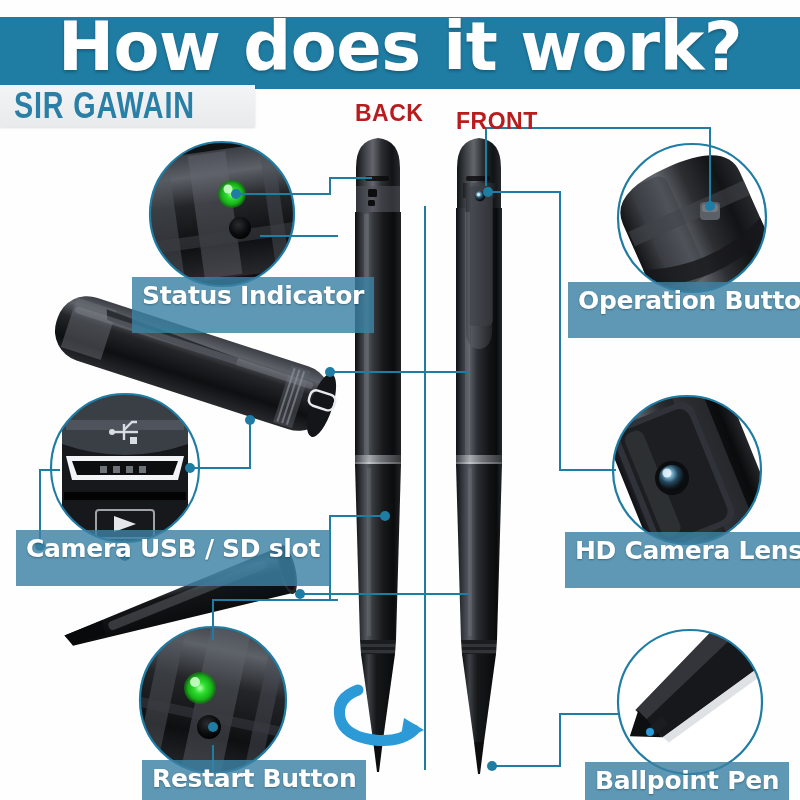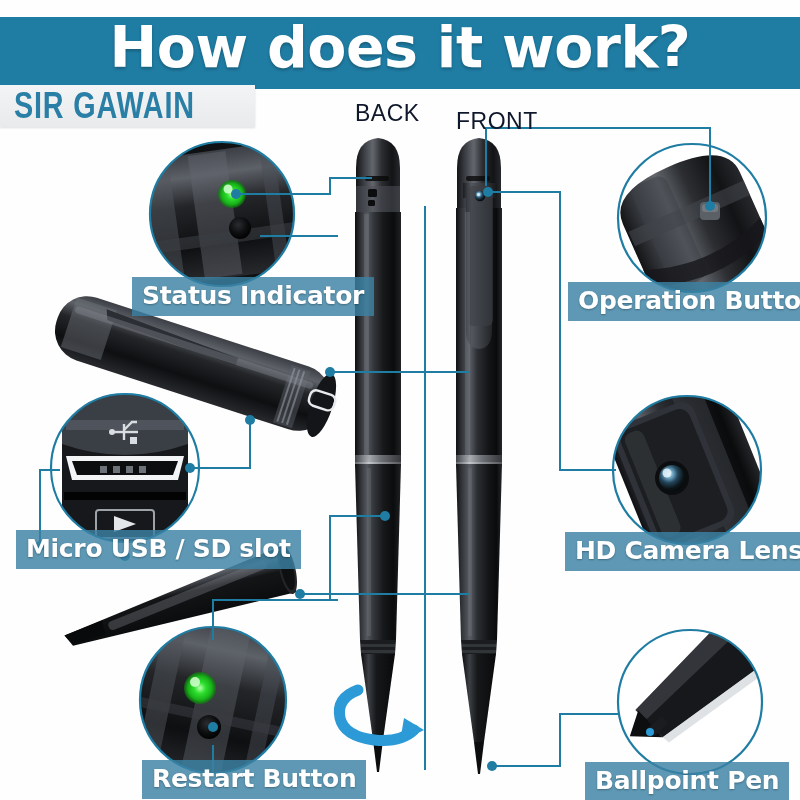--- a/index.html
+++ b/index.html
@@ -12,21 +12,21 @@
   .stage{position:absolute;inset:0;background:#fefefe;}
 
   
   .header-band{
     position:absolute;left:0;top:17px;width:800px;height:72px;
     background:#1f7ca3;
   }
   .header-title{
     position:absolute;left:0;top:17px;width:800px;height:60px;
     display:flex;align-items:center;justify-content:center;
-    color:#ffffff;font-weight:bold;font-size:57px;letter-spacing:-0.5px;
+    color:#ffffff;font-weight:bold;font-size:67px;letter-spacing:-0.5px;
     text-shadow:0 2px 3px rgba(0,0,0,.25);
     font-family:"DejaVu Sans","Liberation Sans",sans-serif;
     white-space:nowrap;
   }
   .brand-plate{
     position:absolute;left:0;top:85px;width:255px;height:42px;
     background:linear-gradient(#f3f4f5,#e9eaec);
     box-shadow:0 1px 2px rgba(0,0,0,.13);
   }
   .brand-text{
@@ -34,31 +34,31 @@
     display:flex;align-items:center;
     color:#2a7fa6;font-size:36px;font-weight:bold;
     letter-spacing:1px;
     transform:scaleX(.80);transform-origin:left center;
     font-family:"Liberation Sans","DejaVu Sans",sans-serif;
     white-space:nowrap;
   }
 
   
   .ori{
-    position:absolute;color:#0f172a;font-weight:normal;font-size:23px;
+    position:absolute;color:#b91c1c;font-weight:bold;font-size:23px;
     letter-spacing:.5px;white-space:nowrap;
     font-family:"Liberation Sans","DejaVu Sans",sans-serif;
   }
 
   
   .chip{
     position:absolute;
     background:rgba(58,129,164,.82);
     color:#ffffff;font-weight:bold;font-size:25px;
-    padding:4px 10px 6px 10px;
+    padding:4px 10px 23px 10px;
     white-space:nowrap;letter-spacing:-.3px;
     text-shadow:0 1px 2px rgba(0,0,0,.3);
     font-family:"DejaVu Sans","Liberation Sans",sans-serif;
     box-sizing:border-box;
   }
 
   
   .layer{position:absolute;left:0;top:0;width:800px;height:800px;}
   .layer.art{z-index:2;}
   .layer.lines{z-index:3;}
@@ -429,18 +429,18 @@
   <div class="header-band"></div>
   <div class="header-title">How does it work?</div>
   <div class="brand-plate"></div>
   <div class="brand-text">SIR GAWAIN</div>
 
   <div class="ori" style="left:355px;top:100px;">BACK</div>
   <div class="ori" style="left:456px;top:100px;margin-top:8px;">FRONT</div>
 
   <div class="chip" style="left:132px;top:277px;">Status Indicator</div>
   <div class="chip" style="left:568px;top:282px;">Operation Button</div>
-  <div class="chip" style="left:16px;top:530px;">Micro USB / SD slot</div>
+  <div class="chip" style="left:16px;top:530px;">Camera USB / SD slot</div>
   <div class="chip" style="left:565px;top:532px;">HD Camera Lens</div>
   <div class="chip" style="left:110px;top:760px;margin-left:32px;">Restart Button</div>
   <div class="chip" style="left:585px;top:762px;">Ballpoint Pen</div>
 
 </div>
 
 </body></html>

